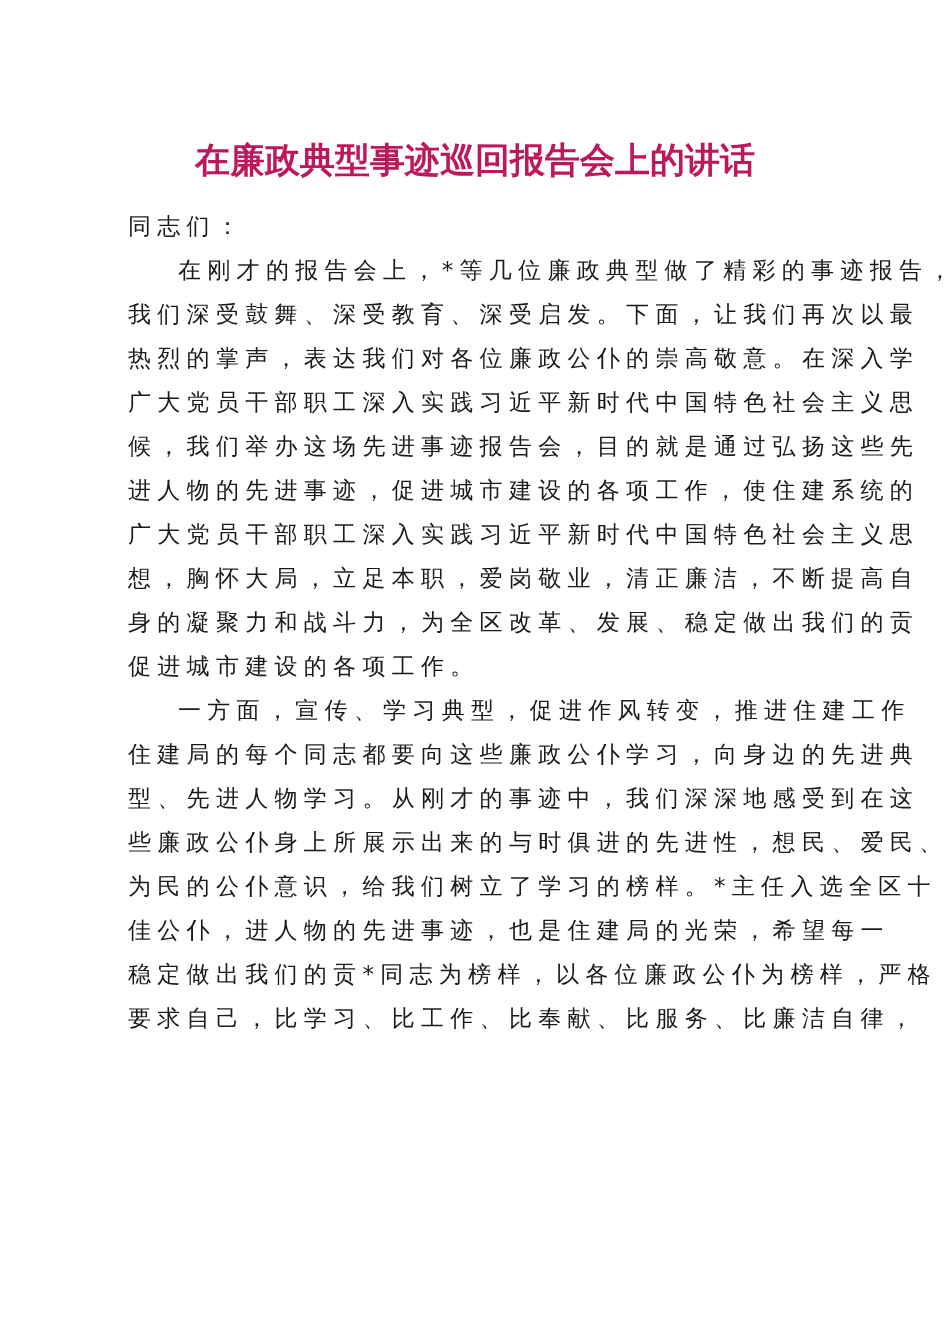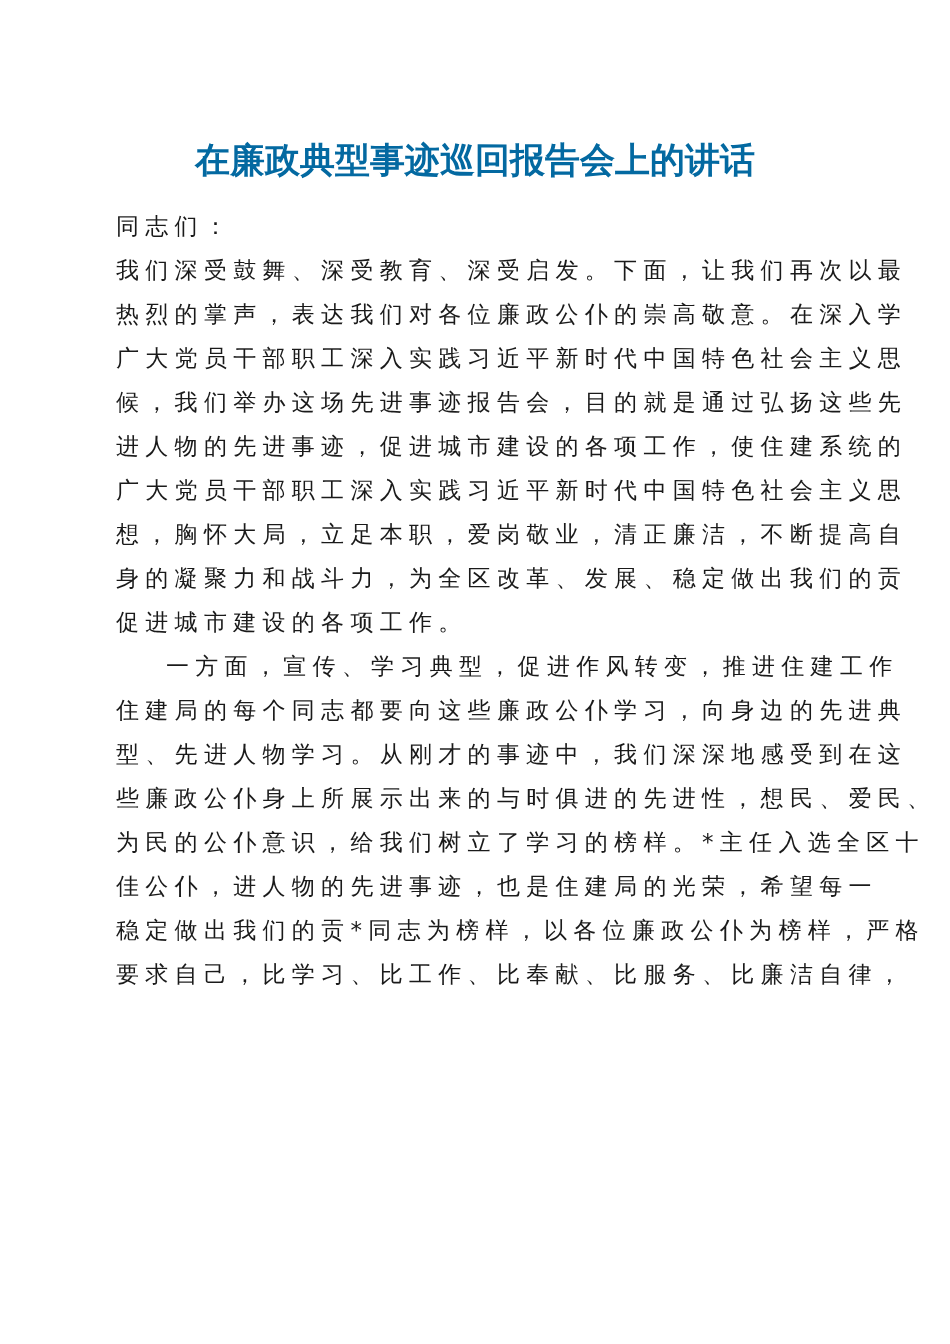--- a/index.html
+++ b/index.html
@@ -27,26 +27,26 @@
       position: absolute;
       top: 137px;
       left: 0;
       width: 950px;
       text-align: center;
       font-family: "DejaVu Serif", "Liberation Serif", serif;
       font-weight: bold;
       font-size: 35px;
       letter-spacing: 0px;
       line-height: 46px;
-      color: #0369a1;
+      color: #be185d;
     }
     .body-text {
       position: absolute;
       top: 204px;
-      left: 116px;
+      left: 128px;
       width: 712px;
     }
     .line {
       display: block;
       height: 44px;
       line-height: 44px;
       font-size: 23px;
       white-space: nowrap;
       letter-spacing: 6.3px;
       color: #1a1a1a;
@@ -56,20 +56,21 @@
     }
   </style>
 </head>
 <body>
 
 <div class="page">
   <div class="title">在廉政典型事迹巡回报告会上的讲话</div>
 
   <div class="body-text">
     <span class="line">同志们：</span>
+    <span class="line indent">在刚才的报告会上，*等几位廉政典型做了精彩的事迹报告，</span>
     <span class="line">我们深受鼓舞、深受教育、深受启发。下面，让我们再次以最</span>
     <span class="line">热烈的掌声，表达我们对各位廉政公仆的崇高敬意。在深入学</span>
     <span class="line">广大党员干部职工深入实践习近平新时代中国特色社会主义思</span>
     <span class="line">候，我们举办这场先进事迹报告会，目的就是通过弘扬这些先</span>
     <span class="line">进人物的先进事迹，促进城市建设的各项工作，使住建系统的</span>
     <span class="line">广大党员干部职工深入实践习近平新时代中国特色社会主义思</span>
     <span class="line">想，胸怀大局，立足本职，爱岗敬业，清正廉洁，不断提高自</span>
     <span class="line">身的凝聚力和战斗力，为全区改革、发展、稳定做出我们的贡</span>
     <span class="line">促进城市建设的各项工作。</span>
     <span class="line indent">一方面，宣传、学习典型，促进作风转变，推进住建工作</span>

